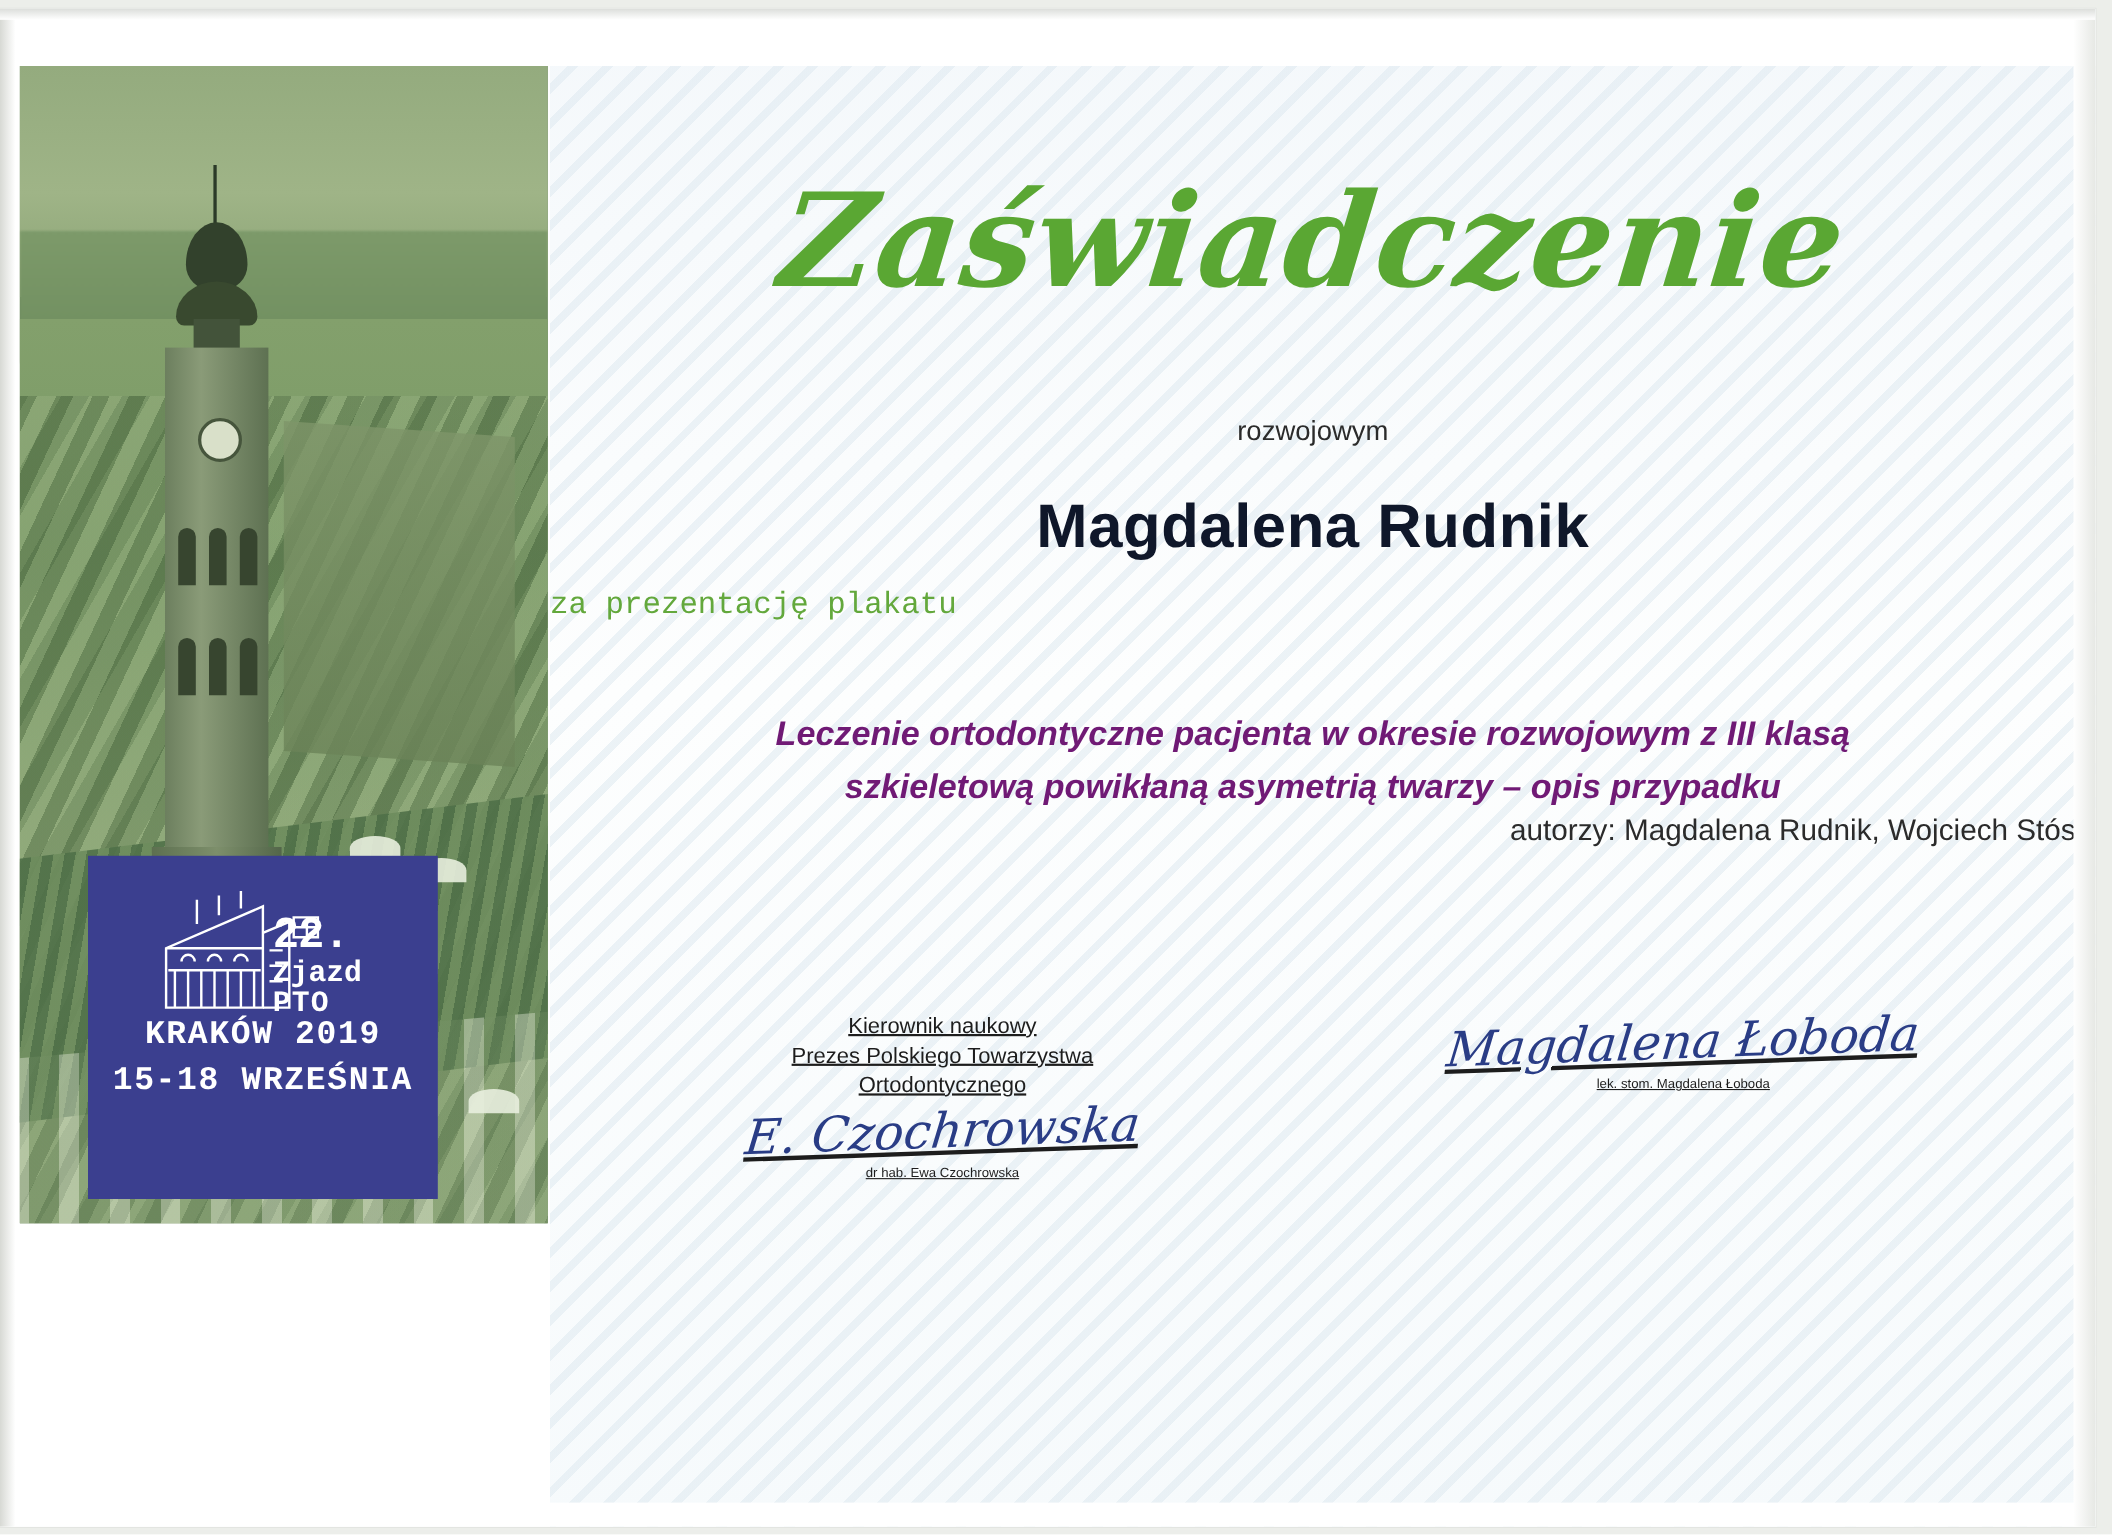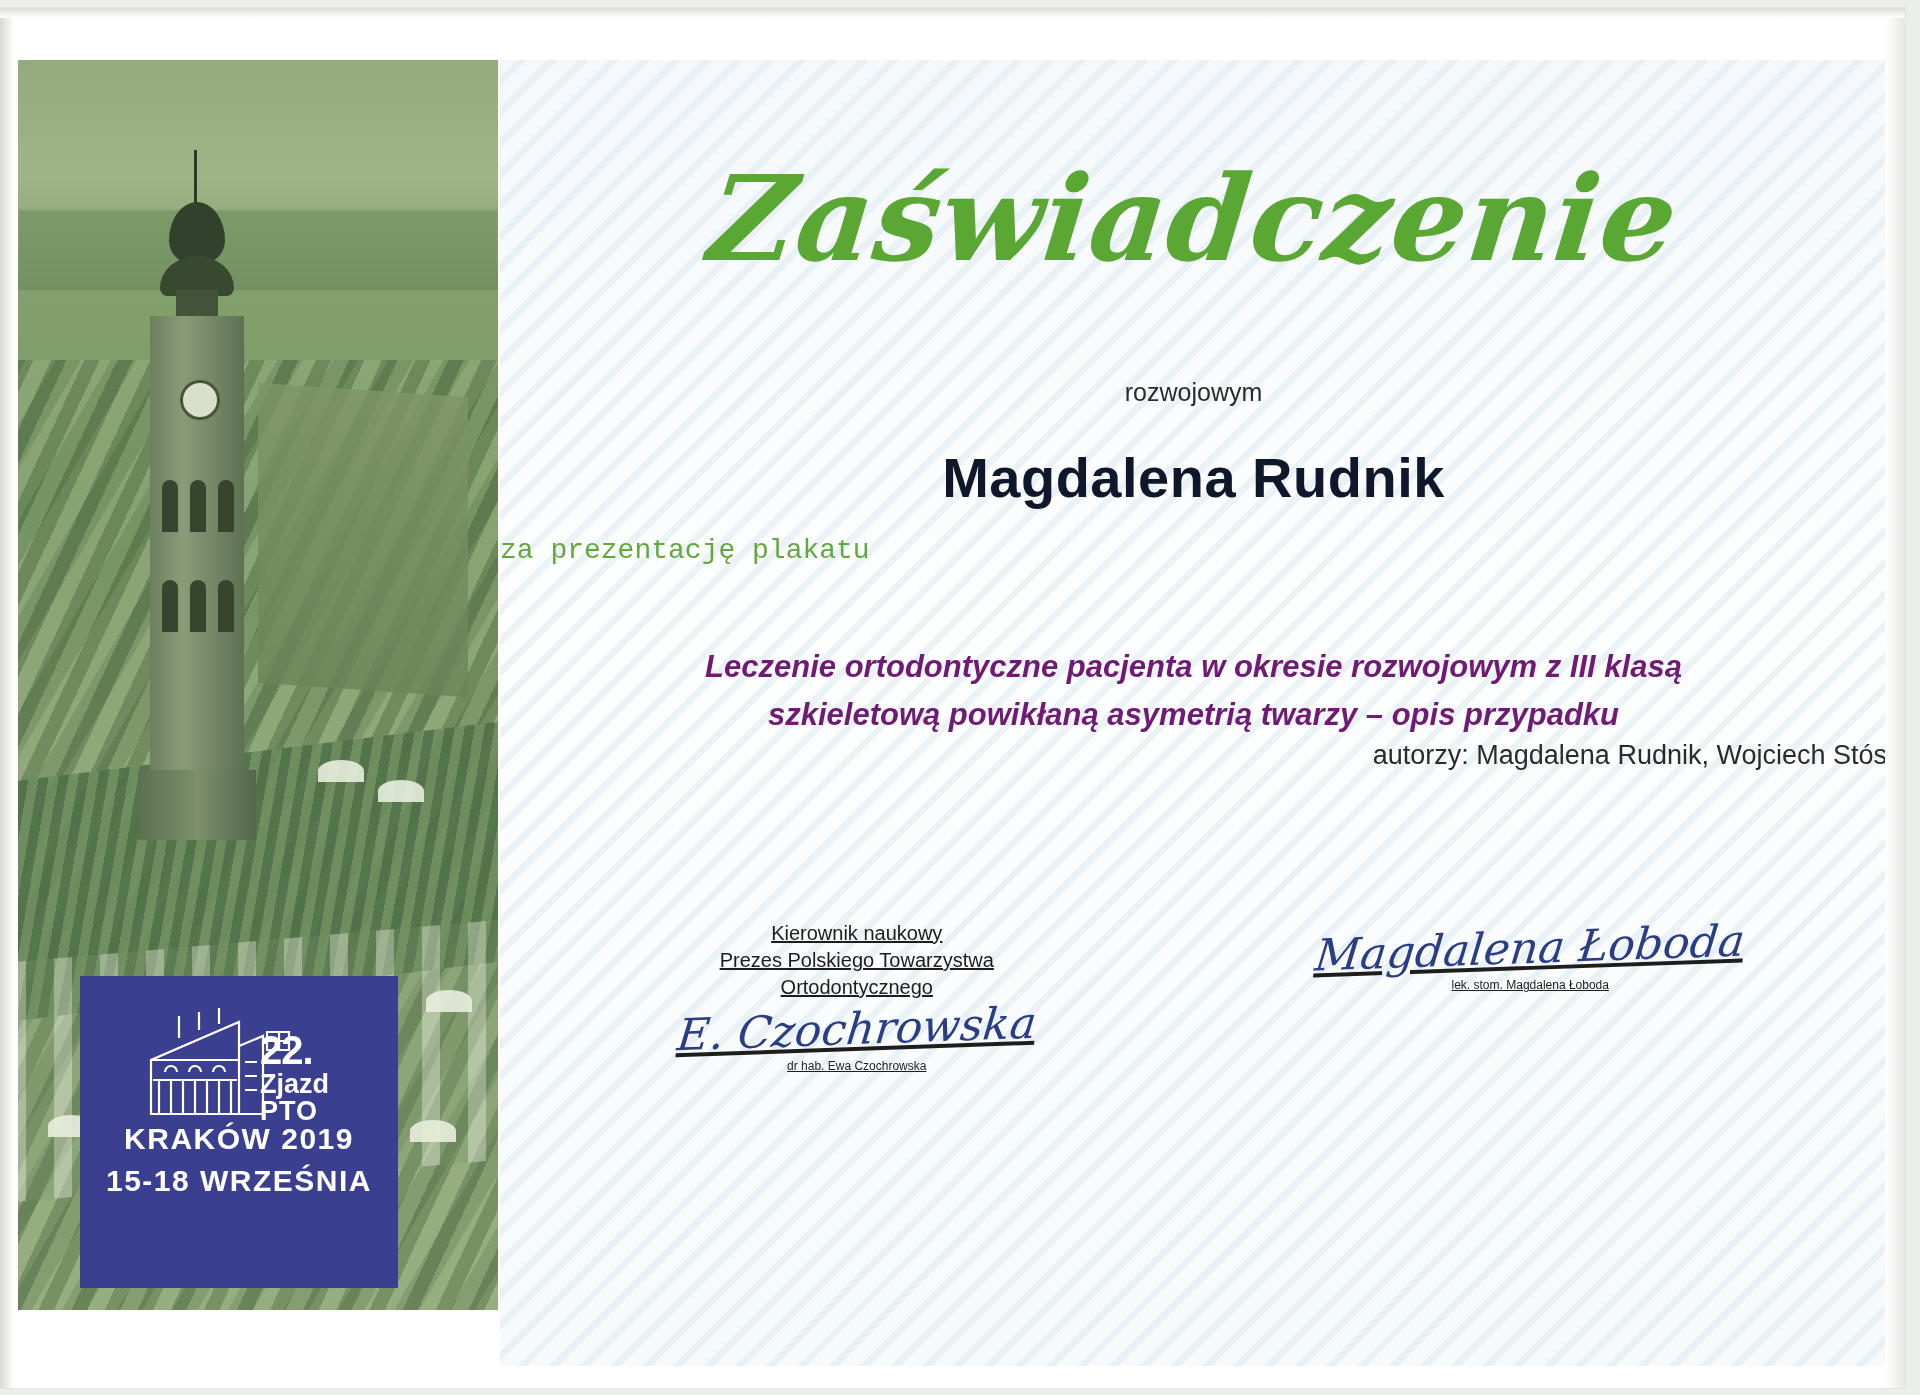--- a/index.html
+++ b/index.html
@@ -72,23 +72,24 @@
     background: #ffffff;
     z-index: 5;
   }
 
   
   .photo-panel {
     position: absolute;
     left: 18px;
     top: 52px;
     width: 480px;
-    height: 1250px;
+    height: 1052px;
     overflow: hidden;
     background: #6f8a62;
+    font-family: Liberation Mono, monospace;
   }
   .photo-sky {
     position: absolute;
     left: 0; top: 0; width: 100%; height: 210px;
     background: linear-gradient(180deg, #94ab7e 0%, #9fb487 55%, #8aa374 100%);
   }
   .photo-hills {
     position: absolute;
     left: 0; top: 150px; width: 100%; height: 120px;
     background: linear-gradient(180deg, #7d9a6a 0%, #6e8d5e 100%);

